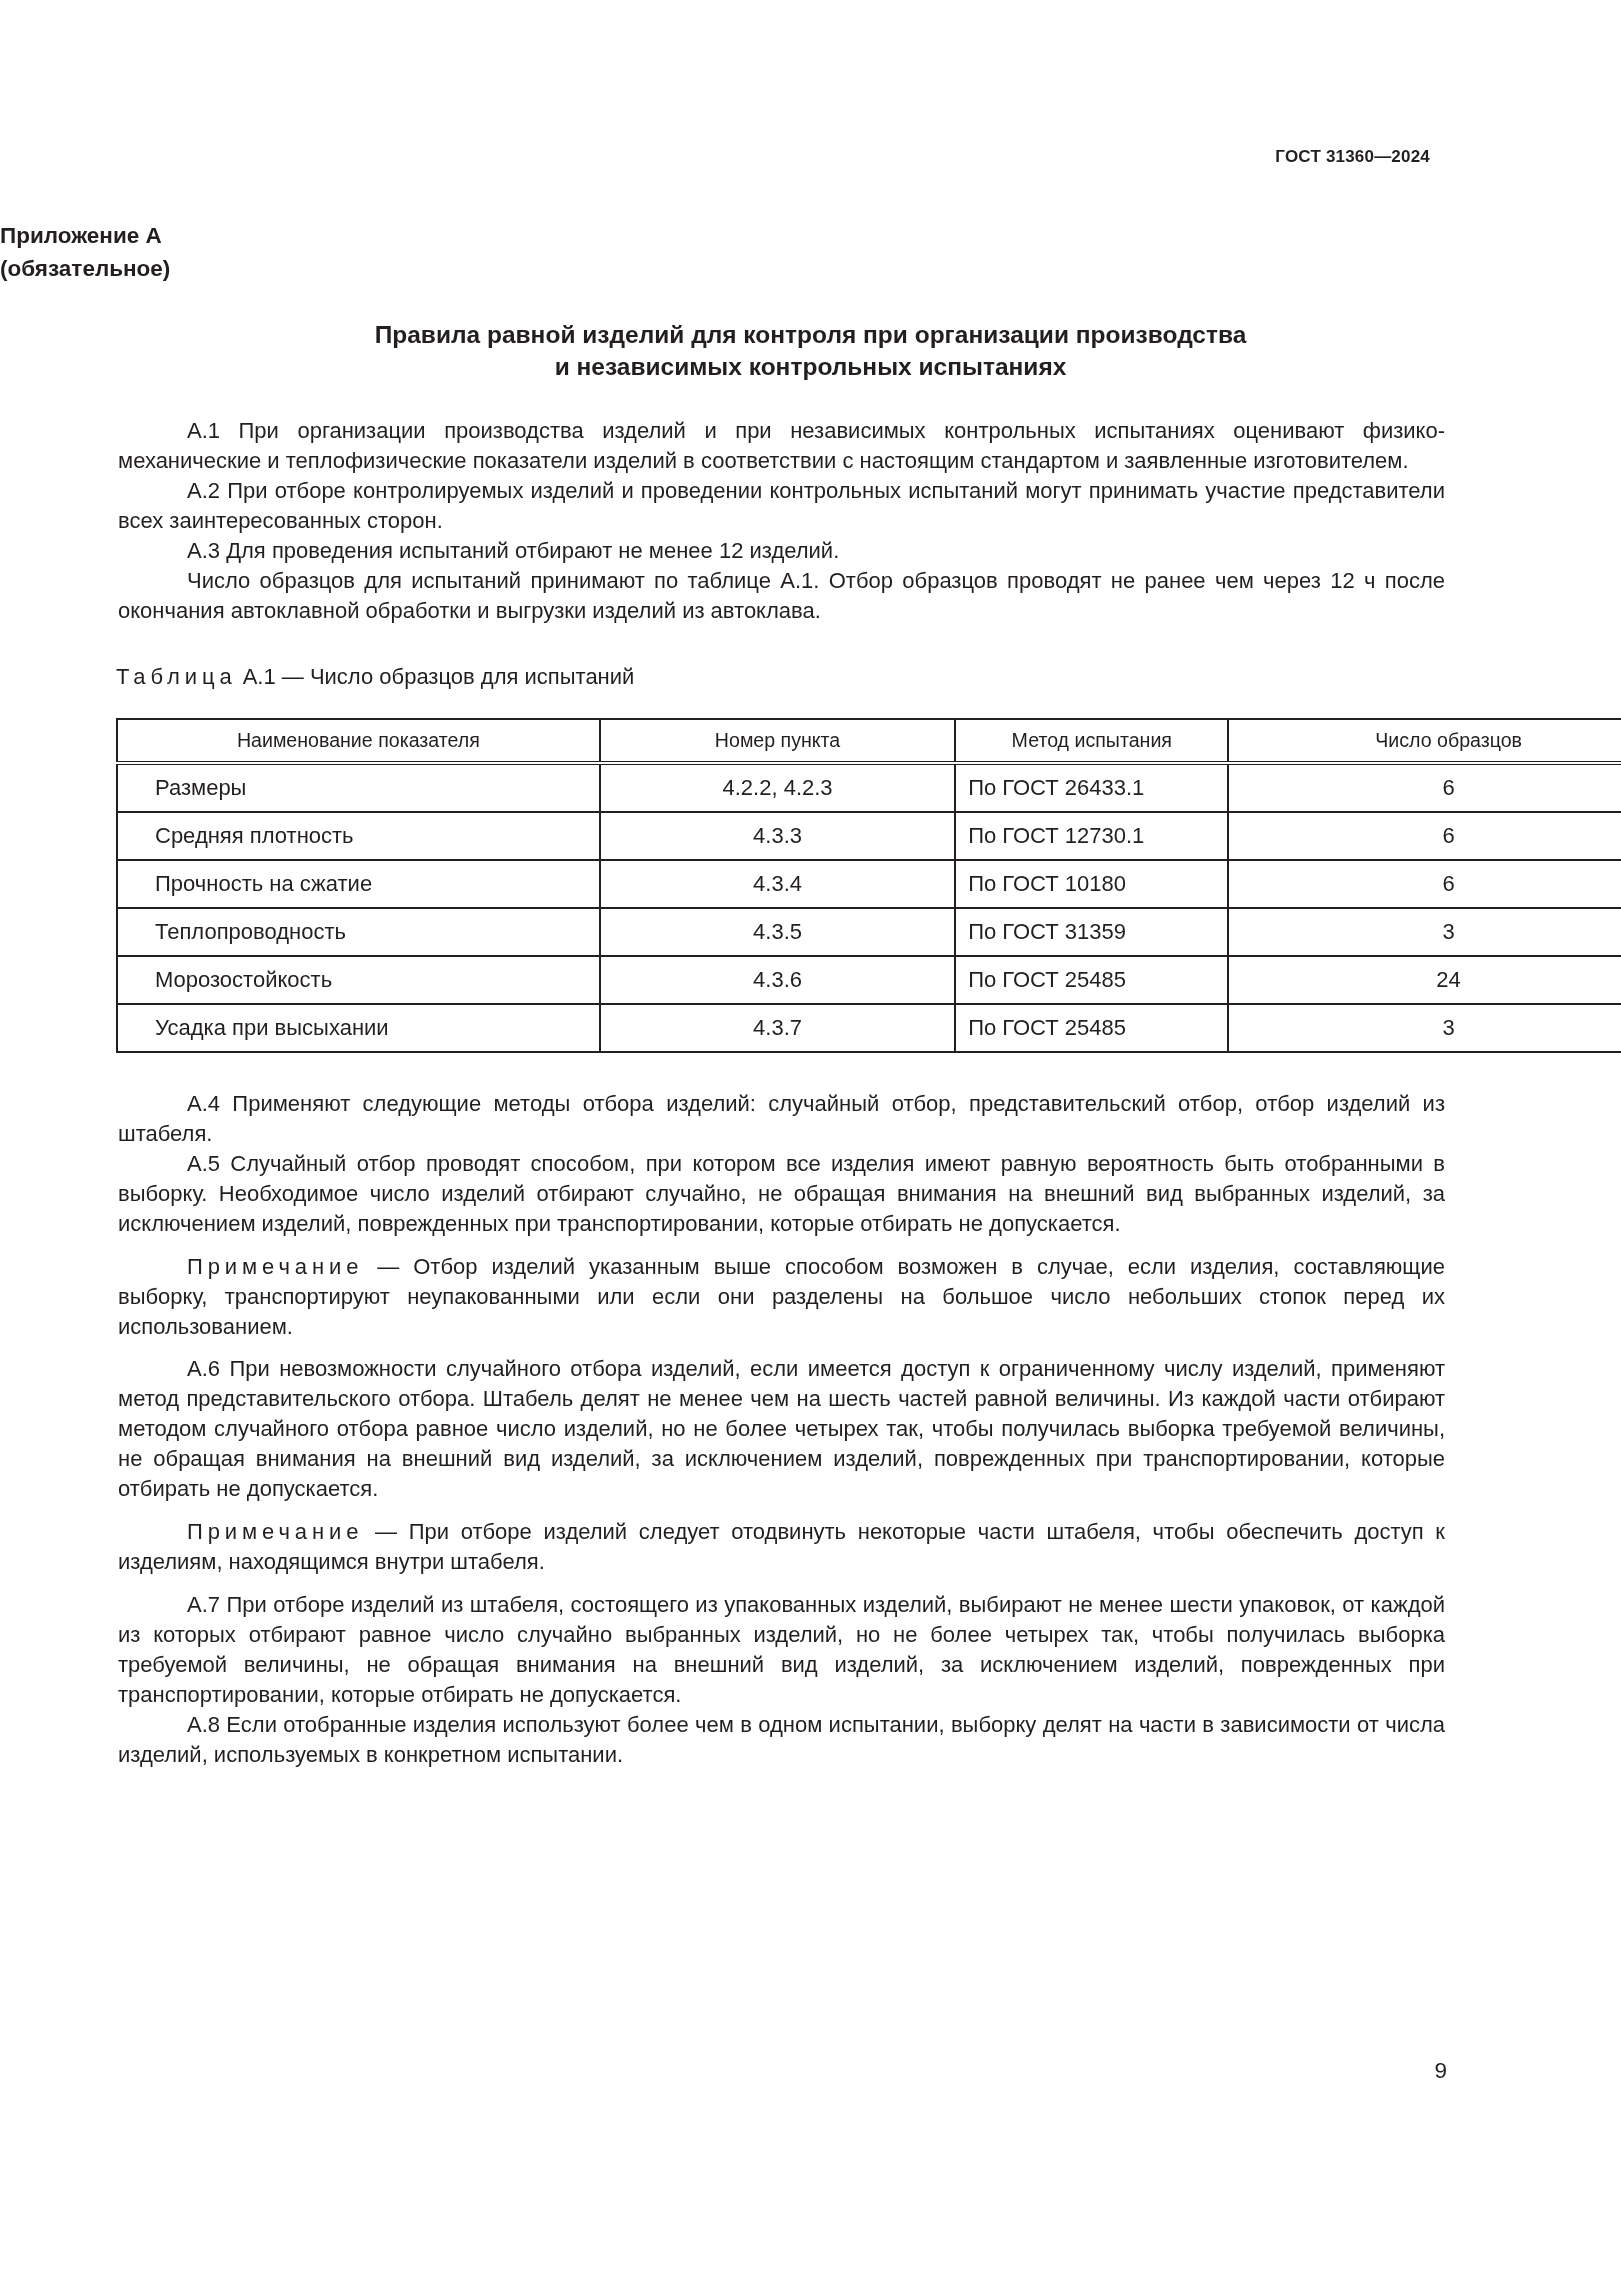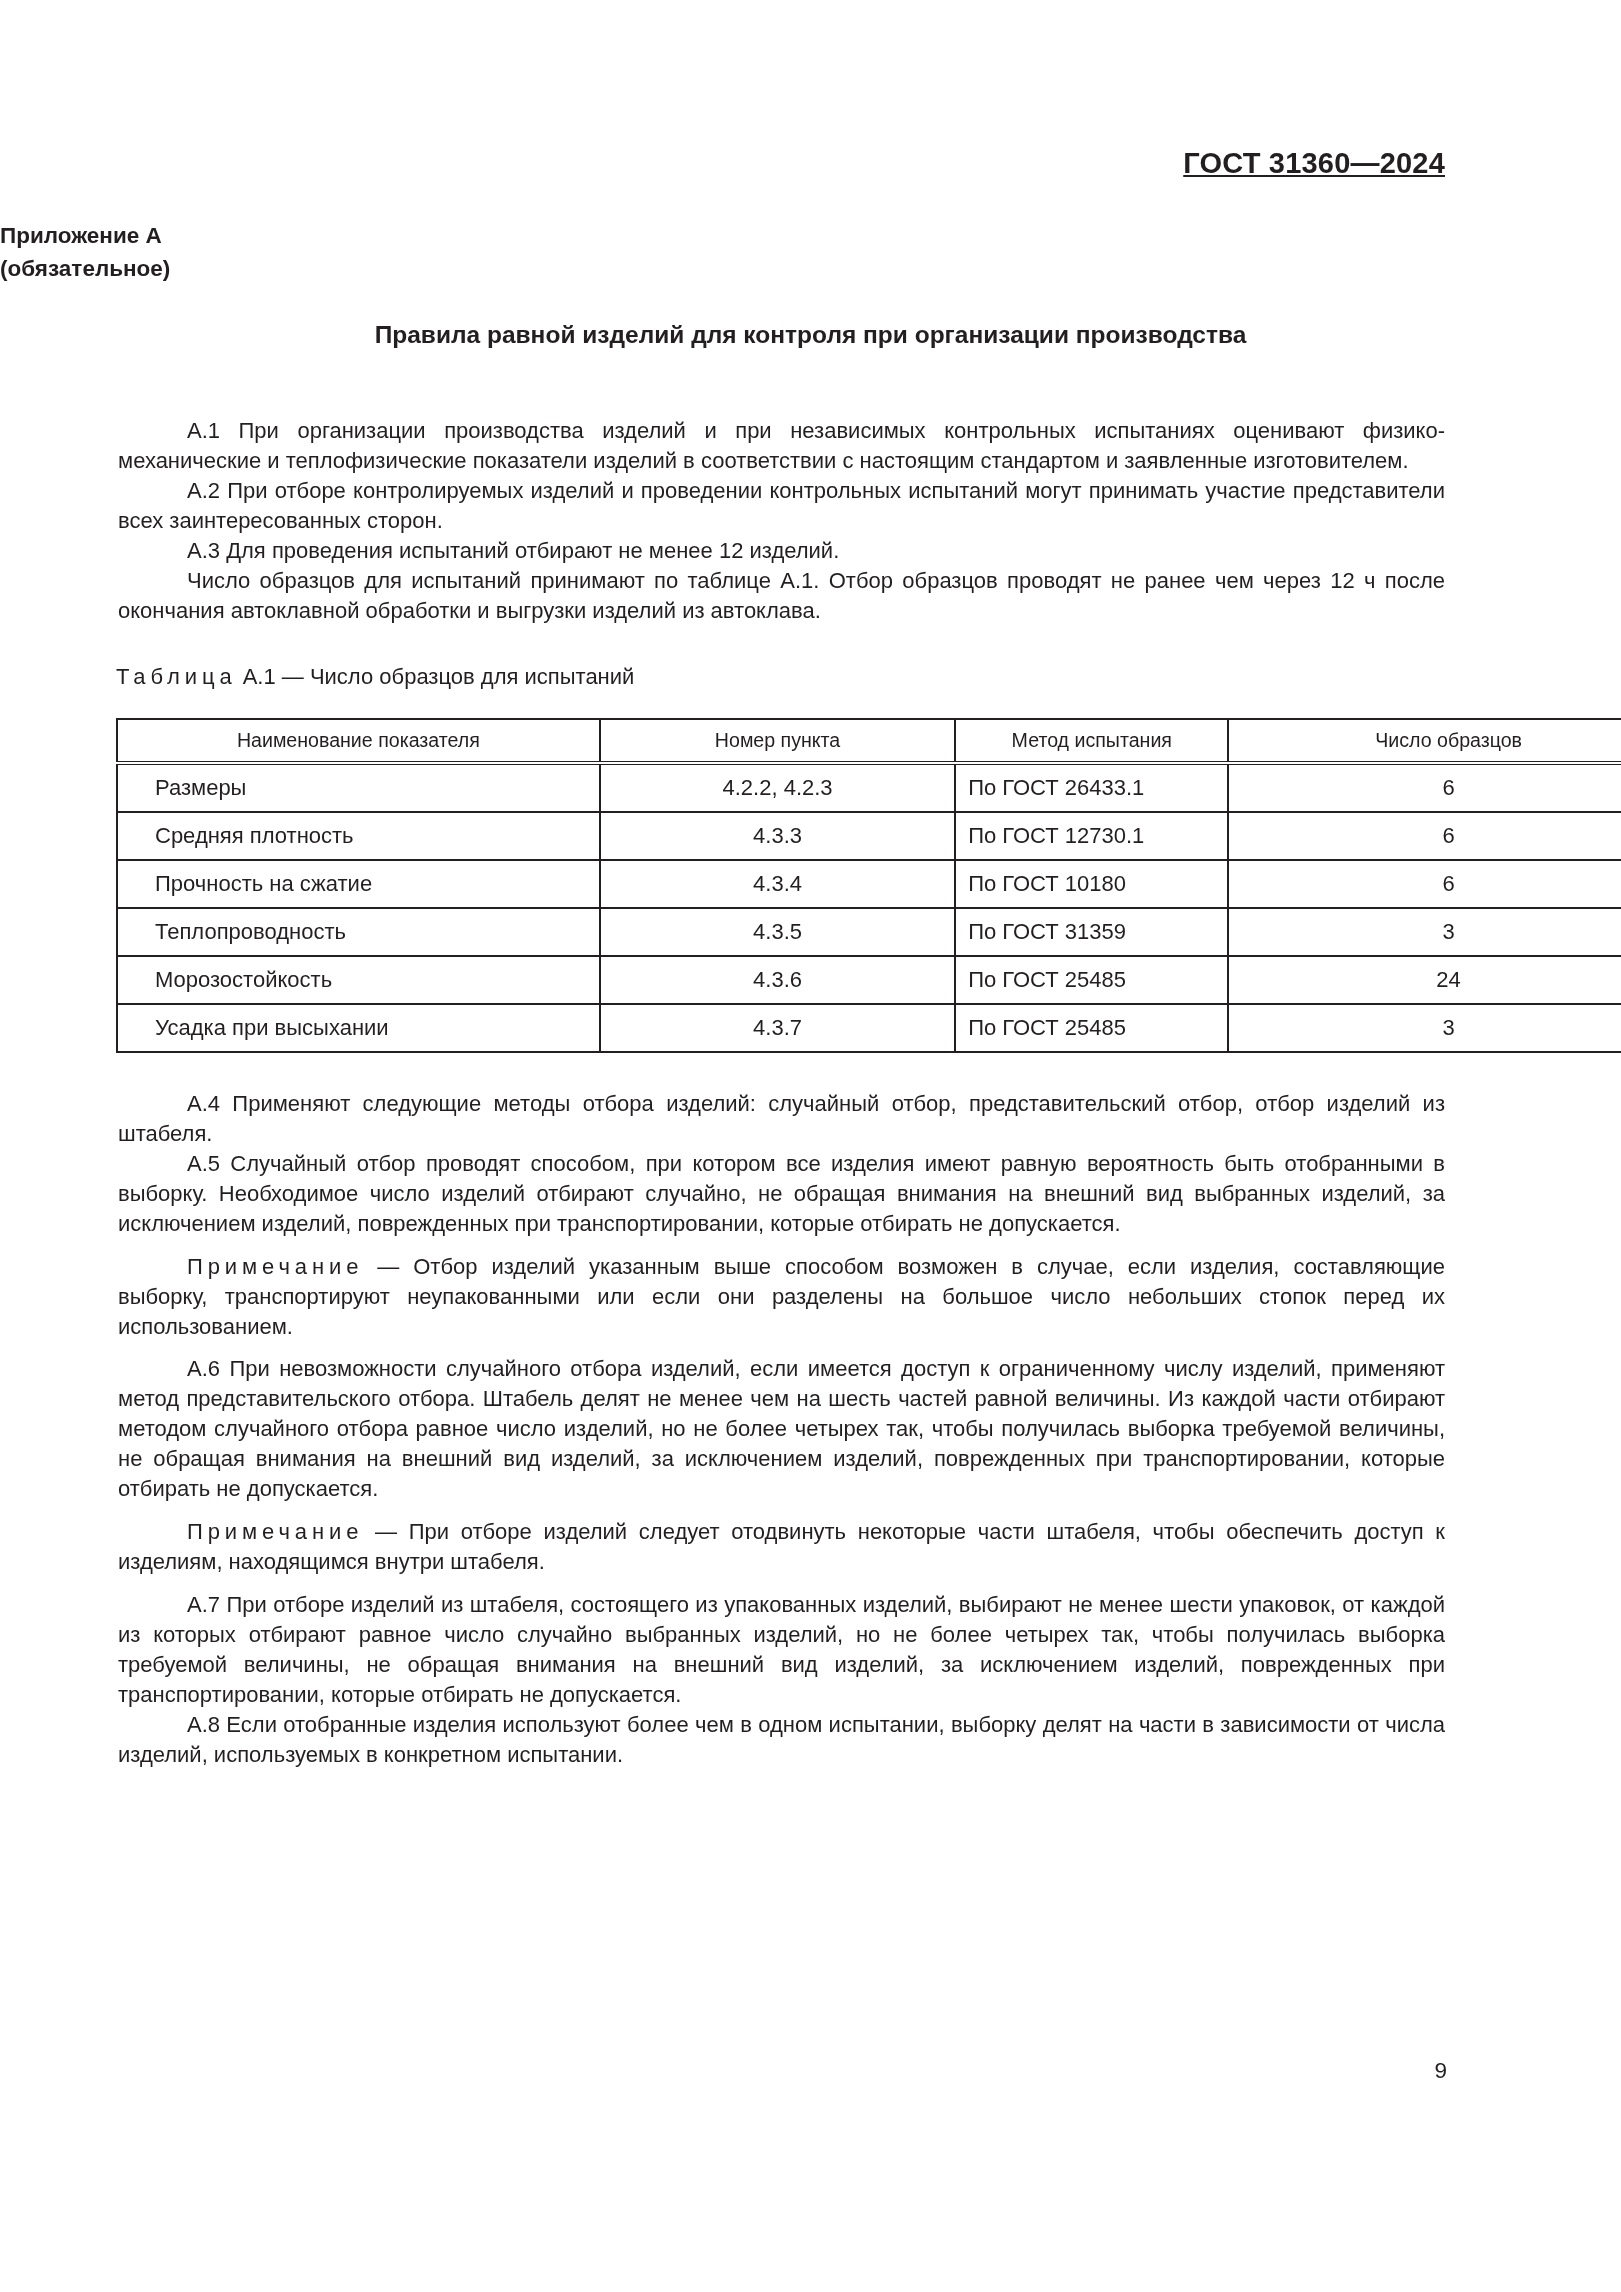--- a/index.html
+++ b/index.html
@@ -1,18 +1,18 @@
 <!DOCTYPE html>
 <html><head>
 <meta charset="utf-8">
 <style>
   html, body { margin: 0; padding: 0; background: #ffffff; }
   body { width: 1621px; height: 2293px; position: relative; overflow: hidden;
          font-family: "Liberation Sans", "DejaVu Sans", sans-serif; color: #231f20; }
-  .doc-code { position: absolute; top: 147px; right: 176px; font-size: 29px; font-weight: bold; letter-spacing: 0.2px; text-decoration: underline; }
+  .doc-code { position: absolute; top: 147px; right: 191px; font-size: 17px; font-weight: bold; letter-spacing: 0.2px; }
   .appendix { position: absolute; left: 0; width: 1621px; text-align: left; font-weight: bold; font-size: 22.5px; }
   .appendix-title { top: 223px; }
   .appendix-status { top: 256px; }
   .section-title { position: absolute; left: 0; width: 1621px; text-align: center; font-weight: bold; font-size: 24.5px; line-height: 32px; top: 319px; }
   .body-text { position: absolute; left: 118px; width: 1327px; font-size: 22px; line-height: 30px; text-align: justify; }
   .body-text p { margin: 0; text-indent: 69px; }
   .body-text p.spaced { margin-top: 12.7px; }
   .spaced-word { letter-spacing: 4.9px; }
   .block1 { top: 416px; }
   .caption { position: absolute; left: 116px; top: 664px; font-size: 22px; }
@@ -29,20 +29,21 @@
 </head>
 <body>
 
 <div class="doc-code">ГОСТ 31360—2024</div>
 
 <div class="appendix appendix-title">Приложение А</div>
 <div class="appendix appendix-status">(обязательное)</div>
 
 <div class="section-title">
   <div>Правила равной изделий для контроля при организации производства</div>
+  <div>и независимых контрольных испытаниях</div>
 </div>
 
 <div class="body-text block1">
   <p>А.1  При организации производства изделий и при независимых контрольных испытаниях оценивают физико-механические и теплофизические показатели изделий в соответствии с настоящим стандартом и заявленные изготовителем.</p>
   <p>А.2  При отборе контролируемых изделий и проведении контрольных испытаний могут принимать участие представители всех заинтересованных сторон.</p>
   <p>А.3  Для проведения испытаний отбирают не менее 12 изделий.</p>
   <p>Число образцов для испытаний принимают по таблице А.1. Отбор образцов проводят не ранее чем через 12 ч после окончания автоклавной обработки и выгрузки изделий из автоклава.</p>
 </div>
 
 <div class="caption"><span class="spaced-word">Таблица</span><span> А.1 — Число образцов для испытаний</span></div>

